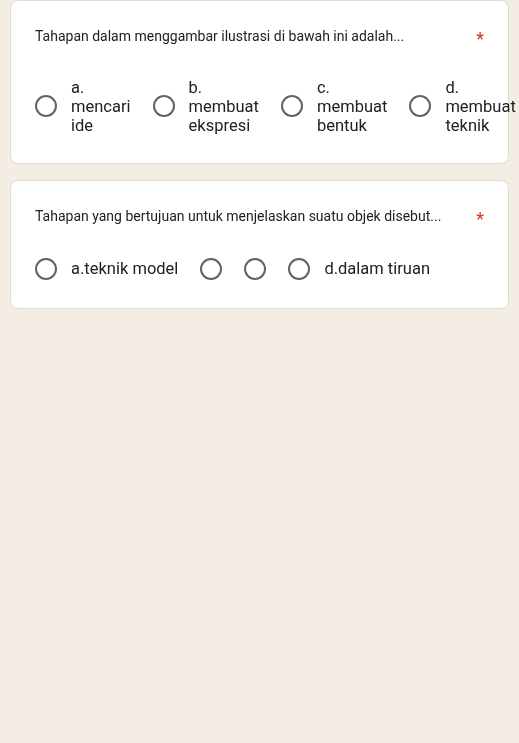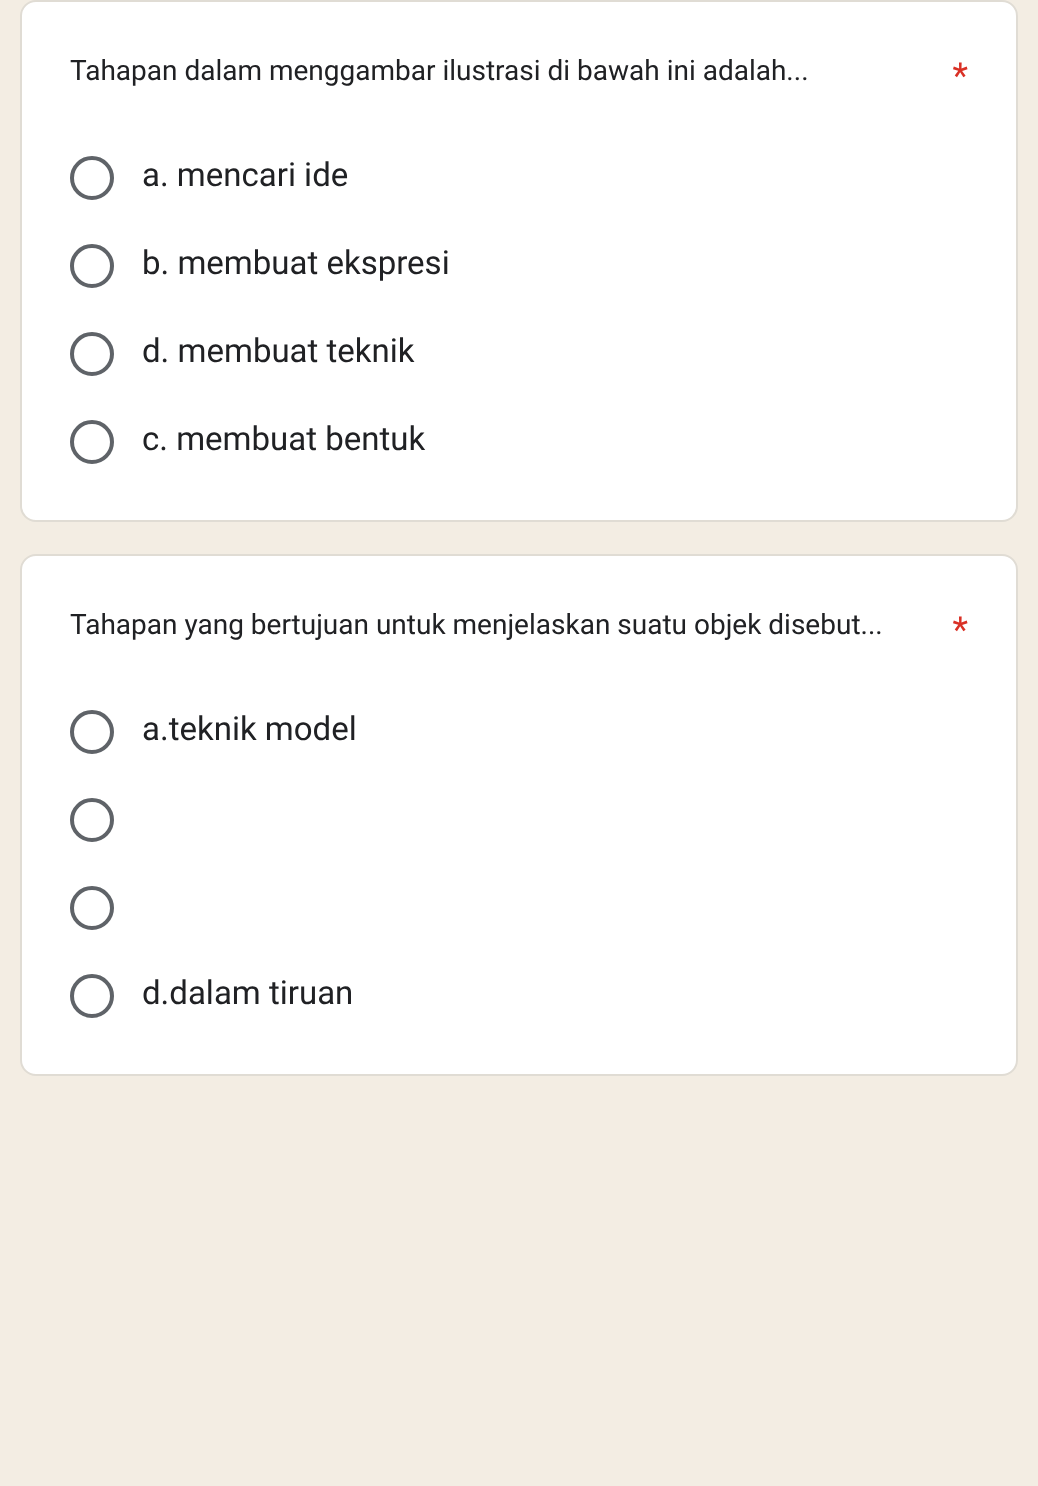--- a/index.html
+++ b/index.html
@@ -33,21 +33,21 @@
       flex: 1;
     }
     .required-mark {
       color: #d93025;
       font-size: 18px;
       margin-left: 8px;
       line-height: 1.6;
     }
     .options {
       display: flex;
-      flex-direction: column;
+      flex-direction: row;
       gap: 22px;
       margin-top: 8px;
     }
     .option-row {
       display: flex;
       align-items: center;
       gap: 14px;
       cursor: pointer;
     }
     .radio-circle {
@@ -74,25 +74,25 @@
     <div class="option-row">
       <span class="radio-circle"></span>
       <span class="option-label">a. mencari ide</span>
     </div>
     <div class="option-row">
       <span class="radio-circle"></span>
       <span class="option-label">b. membuat ekspresi</span>
     </div>
     <div class="option-row">
       <span class="radio-circle"></span>
-      <span class="option-label">d. membuat teknik</span>
+      <span class="option-label">c. membuat bentuk</span>
     </div>
     <div class="option-row">
       <span class="radio-circle"></span>
-      <span class="option-label">c. membuat bentuk</span>
+      <span class="option-label">d. membuat teknik</span>
     </div>
   </div>
 </div>
 
 <div class="question-card">
   <div class="question-header">
     <div class="question-text">Tahapan yang bertujuan untuk menjelaskan suatu objek disebut...</div>
     <div class="required-mark">*</div>
   </div>
   <div class="options">

